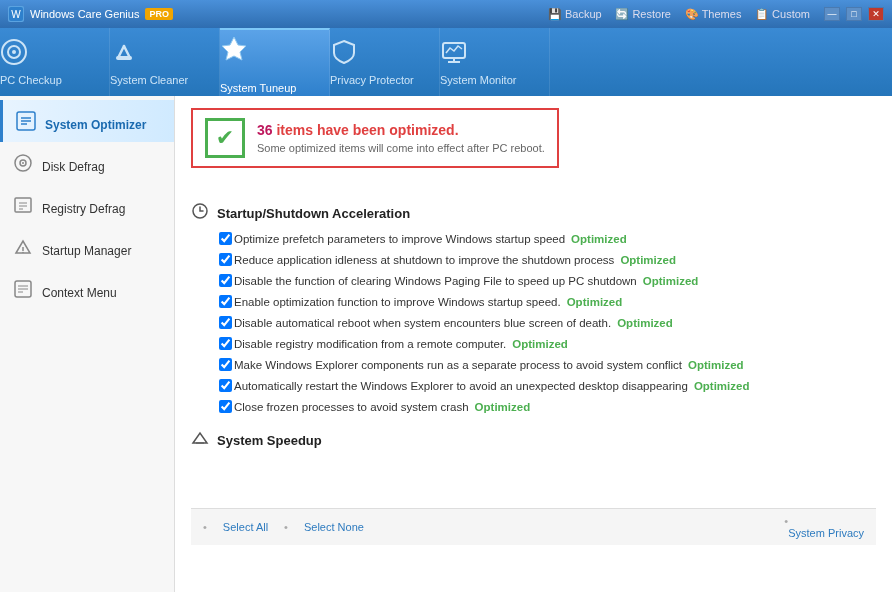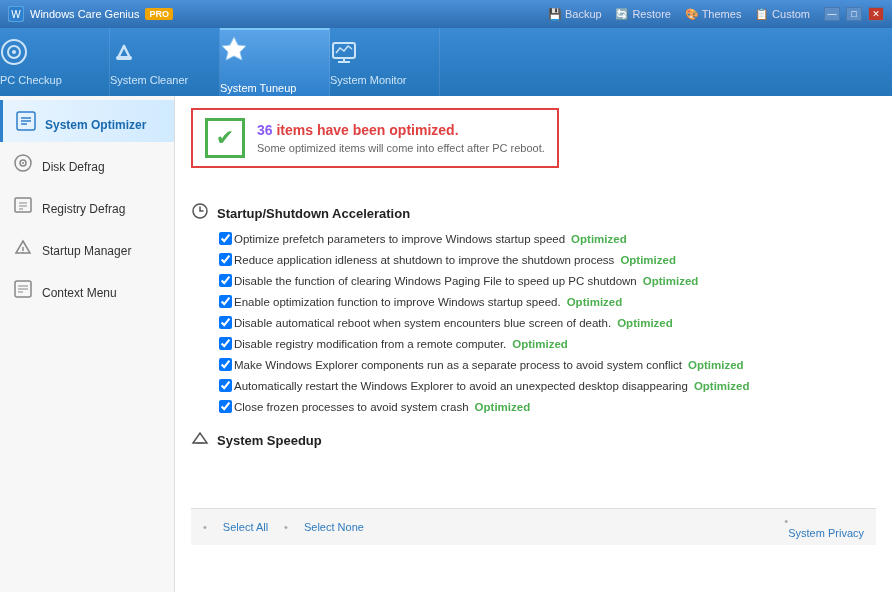--- a/index.html
+++ b/index.html
@@ -265,20 +265,28 @@
     <span class="nav-icon">
       <svg width="28" height="28" viewBox="0 0 28 28">
           <polygon points="14,4 18,12 26,13 20,19 22,27 14,23 6,27 8,19 2,13 10,12" fill="white" stroke="#90c8f0" stroke-width="1"></polygon>
         </svg>
     </span>
     <span class="nav-label">System Tuneup</span>
   </div>
   <div class="nav-item">
     <span class="nav-icon">
       <svg width="28" height="28" viewBox="0 0 28 28">
+          <path d="M14 3 L24 7 L24 15 Q24 21 14 25 Q4 21 4 15 L4 7 Z" fill="none" stroke="#cce4f7" stroke-width="2"></path>
+        </svg>
+    </span>
+    <span class="nav-label">Privacy Protector</span>
+  </div>
+  <div class="nav-item">
+    <span class="nav-icon">
+      <svg width="28" height="28" viewBox="0 0 28 28">
           <rect x="3" y="5" width="22" height="15" rx="2" fill="none" stroke="#cce4f7" stroke-width="2"></rect>
           <line x1="8" y1="24" x2="20" y2="24" stroke="#cce4f7" stroke-width="2"></line>
           <line x1="14" y1="20" x2="14" y2="24" stroke="#cce4f7" stroke-width="2"></line>
           <polyline points="6,15 10,10 14,13 18,8 22,11" fill="none" stroke="#cce4f7" stroke-width="1.5"></polyline>
         </svg>
     </span>
     <span class="nav-label">System Monitor</span>
   </div>
 </div>
 
@@ -341,21 +349,21 @@
   </div>
 
   <div class="content">
     <div class="content-inner">
 
       <div style="display:flex; align-items:flex-start; justify-content:space-between; margin-bottom:14px;">
         <div class="status-banner">
           <div class="status-check-icon">✔</div>
           <div>
             <div class="status-text-main">
-              <span style="color:#8b5cf6;">36</span><span> items have been optimized.</span>
+              <span style="color:#be185d;">36</span><span> items have been optimized.</span>
             </div>
             <div class="status-text-sub">Some optimized items will come into effect after PC reboot.</div>
           </div>
         </div>
       </div>
 
       <div class="section-header">
         <span class="section-icon">
           <svg width="18" height="18" viewBox="0 0 18 18">
               <circle cx="9" cy="9" r="7" fill="none" stroke="#555" stroke-width="1.5"></circle>

